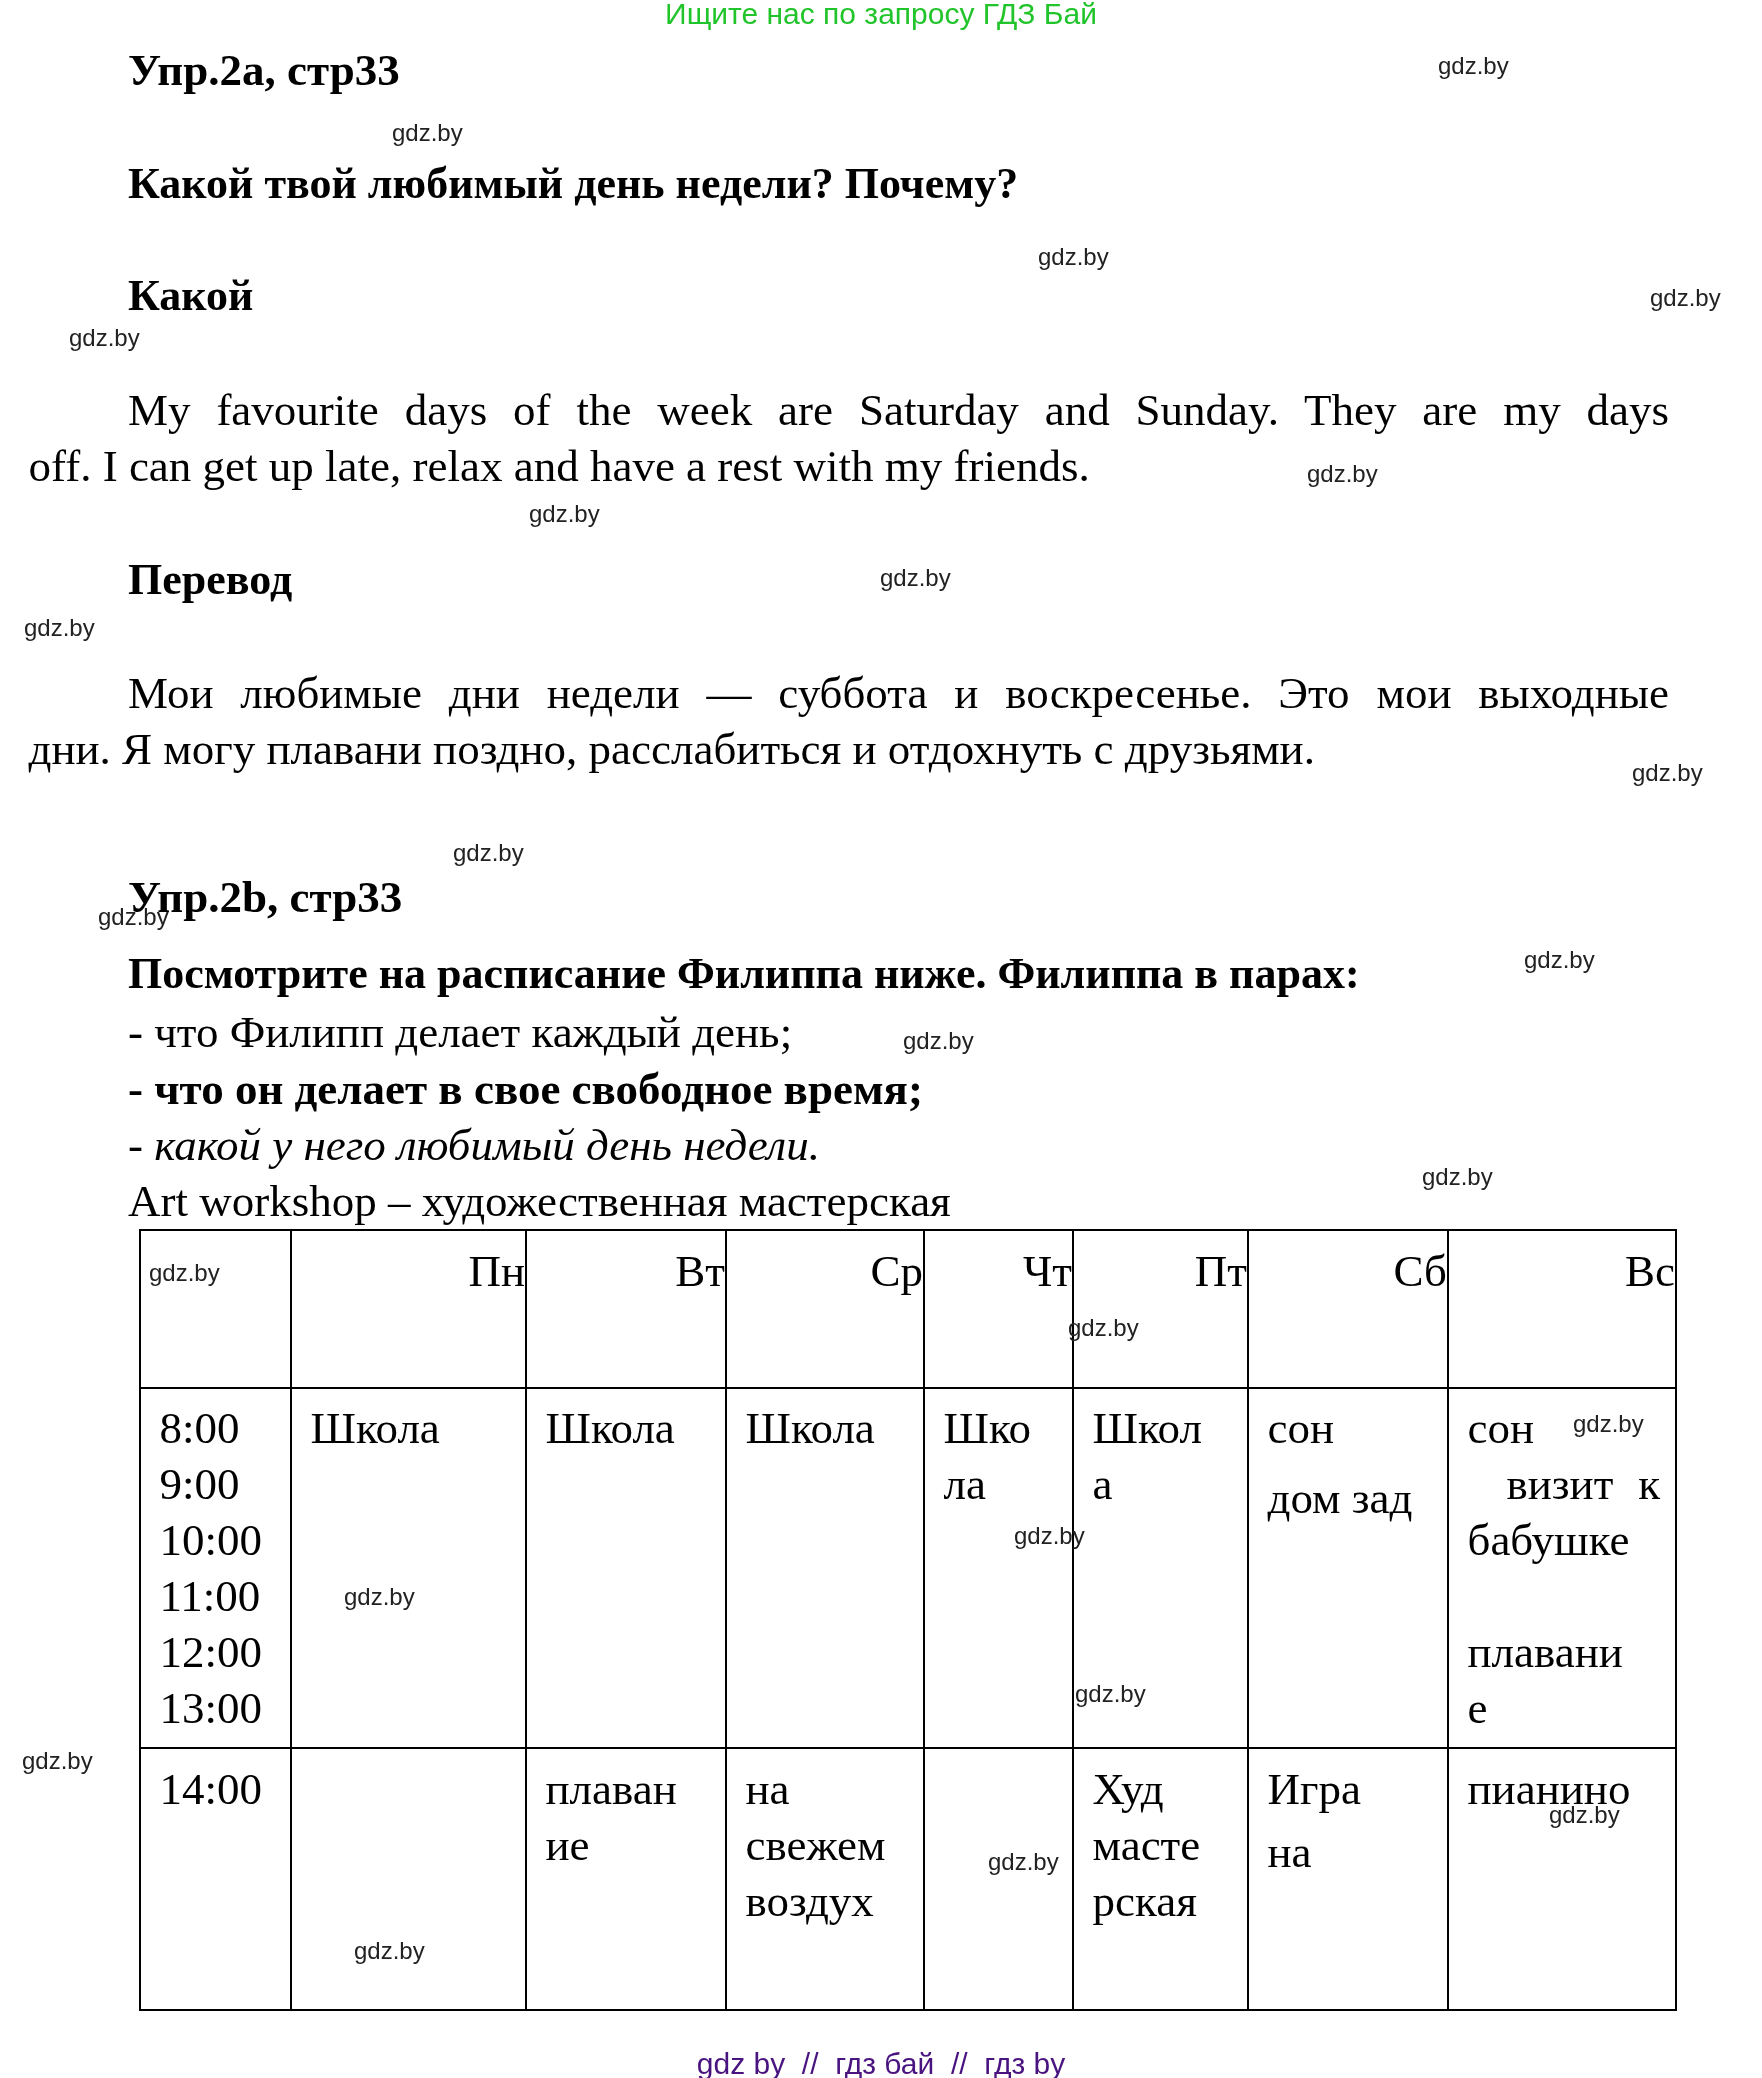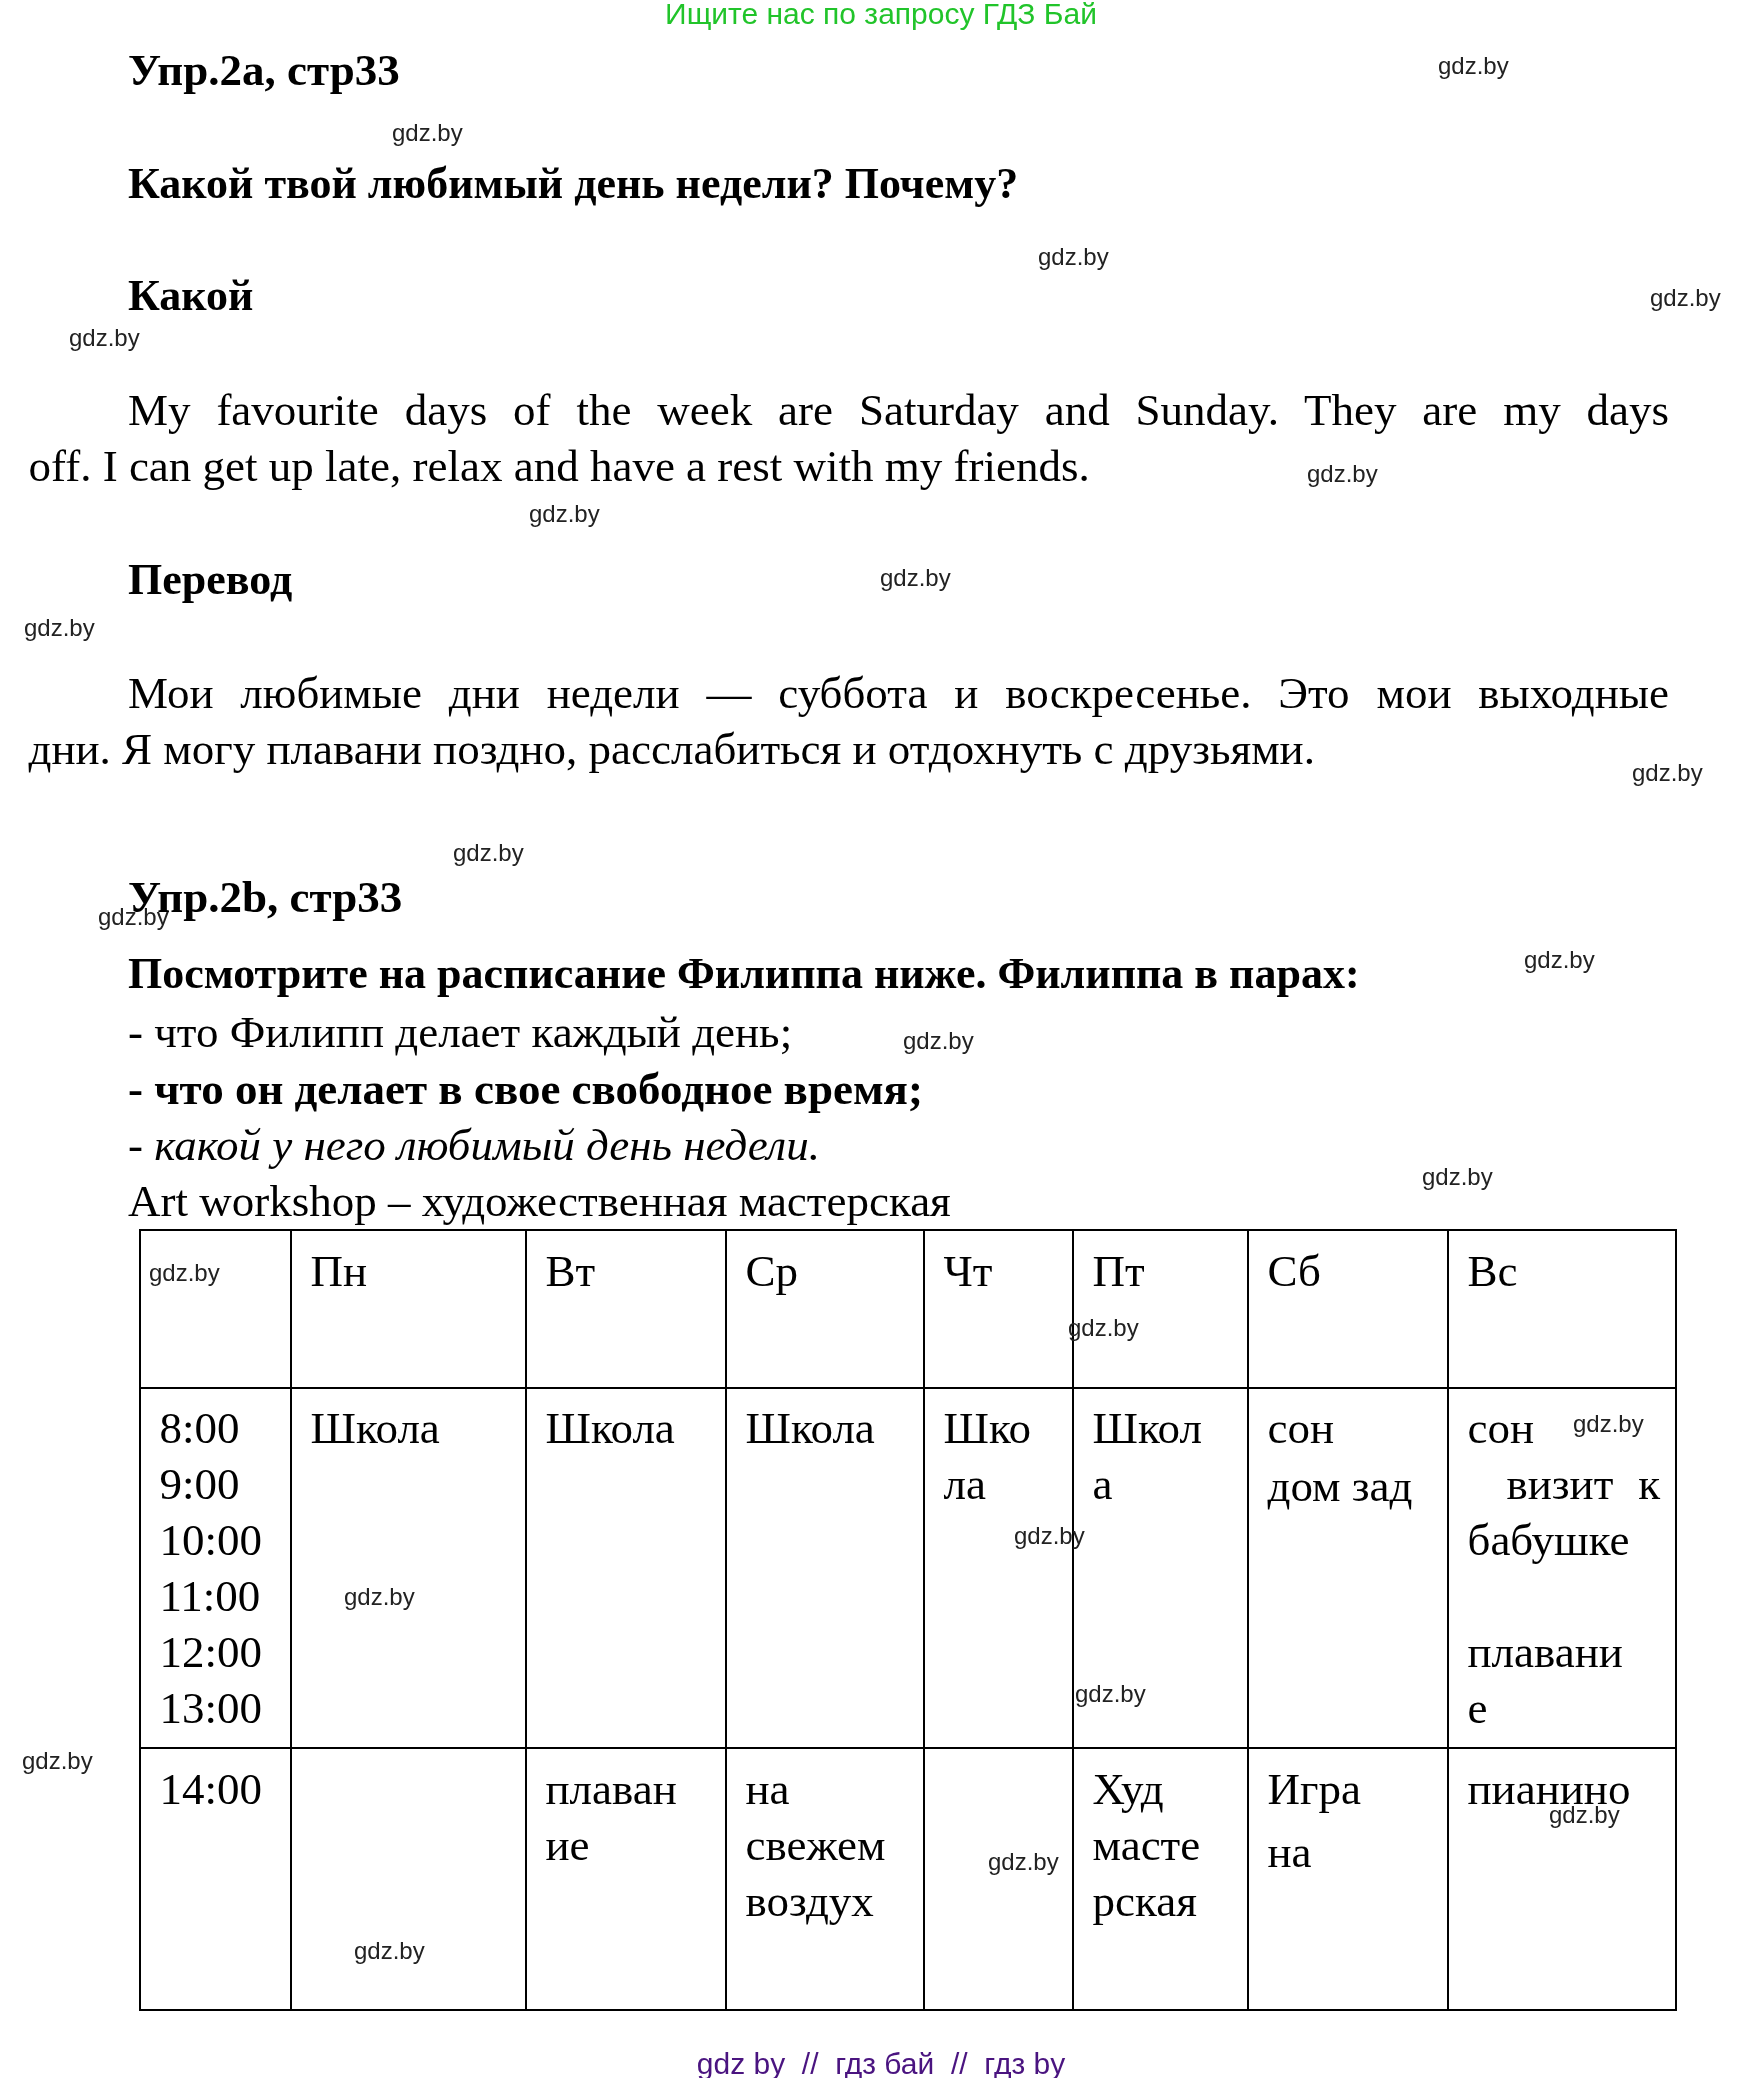--- a/index.html
+++ b/index.html
@@ -7,21 +7,21 @@
   .abs { position:absolute; white-space:nowrap; }
   .banner { font-family:"Liberation Sans", sans-serif; font-size:30px; color:#21c42a; top:-3.4px; left:0; width:1762px; text-align:center; }
   .h-ex { font-family:"Liberation Serif", serif; font-weight:bold; font-size:45px; }
   .h-q { font-family:"Liberation Serif", serif; font-weight:bold; font-size:44px; }
   .para { font-size:45px; line-height:57px; white-space:normal; }
   .wm { font-family:"Liberation Sans", sans-serif; font-size:24px; color:#222; }
   .footer { font-family:"Liberation Sans", sans-serif; font-size:30px; color:#4a1480; left:0; width:1762px; text-align:center; top:2047px; }
   .justify { text-align:justify; text-align-last:justify; }
   table.sched { position:absolute; left:139px; top:1229px; width:1535px; border-collapse:collapse; table-layout:fixed; }
   table.sched td { border:2.1px solid #000; vertical-align:top; padding:11.7px 0 0 18.5px; font-size:45px; line-height:56px; font-family:"Liberation Serif", serif; }
-  table.sched tr.r-head td { height:144px; }
+  table.sched tr.r-head td { height:144px;text-align:right; }
   table.sched tr.r-morning td { height:347px; }
   table.sched tr.r-afternoon td { height:248px; }
   .cell-line { display:block; }
   .gap { display:block; height:56px; }
 </style>
 </head>
 <body>
 
 <div class="abs banner">Ищите нас по запросу ГДЗ Бай</div>
 
@@ -87,21 +87,21 @@
     <td>
       <span class="cell-line">Шко</span>
       <span class="cell-line">ла</span>
     </td>
     <td>
       <span class="cell-line">Школ</span>
       <span class="cell-line">а</span>
     </td>
     <td>
       <span class="cell-line">сон</span>
-      <span class="cell-line" style="margin-top:2px;">дом зад</span>
+      <span class="cell-line" style="margin-top:14px;">дом зад</span>
     </td>
     <td style="padding-right:15px;">
       <span class="cell-line">сон</span>
       <span class="cell-line" style="text-align:justify; text-align-last:justify;margin-left:39px;">визит к</span>
       <span class="cell-line">бабушке</span>
       <span class="gap"></span>
       <span class="cell-line">плавани</span>
       <span class="cell-line">е</span>
     </td>
   </tr>

